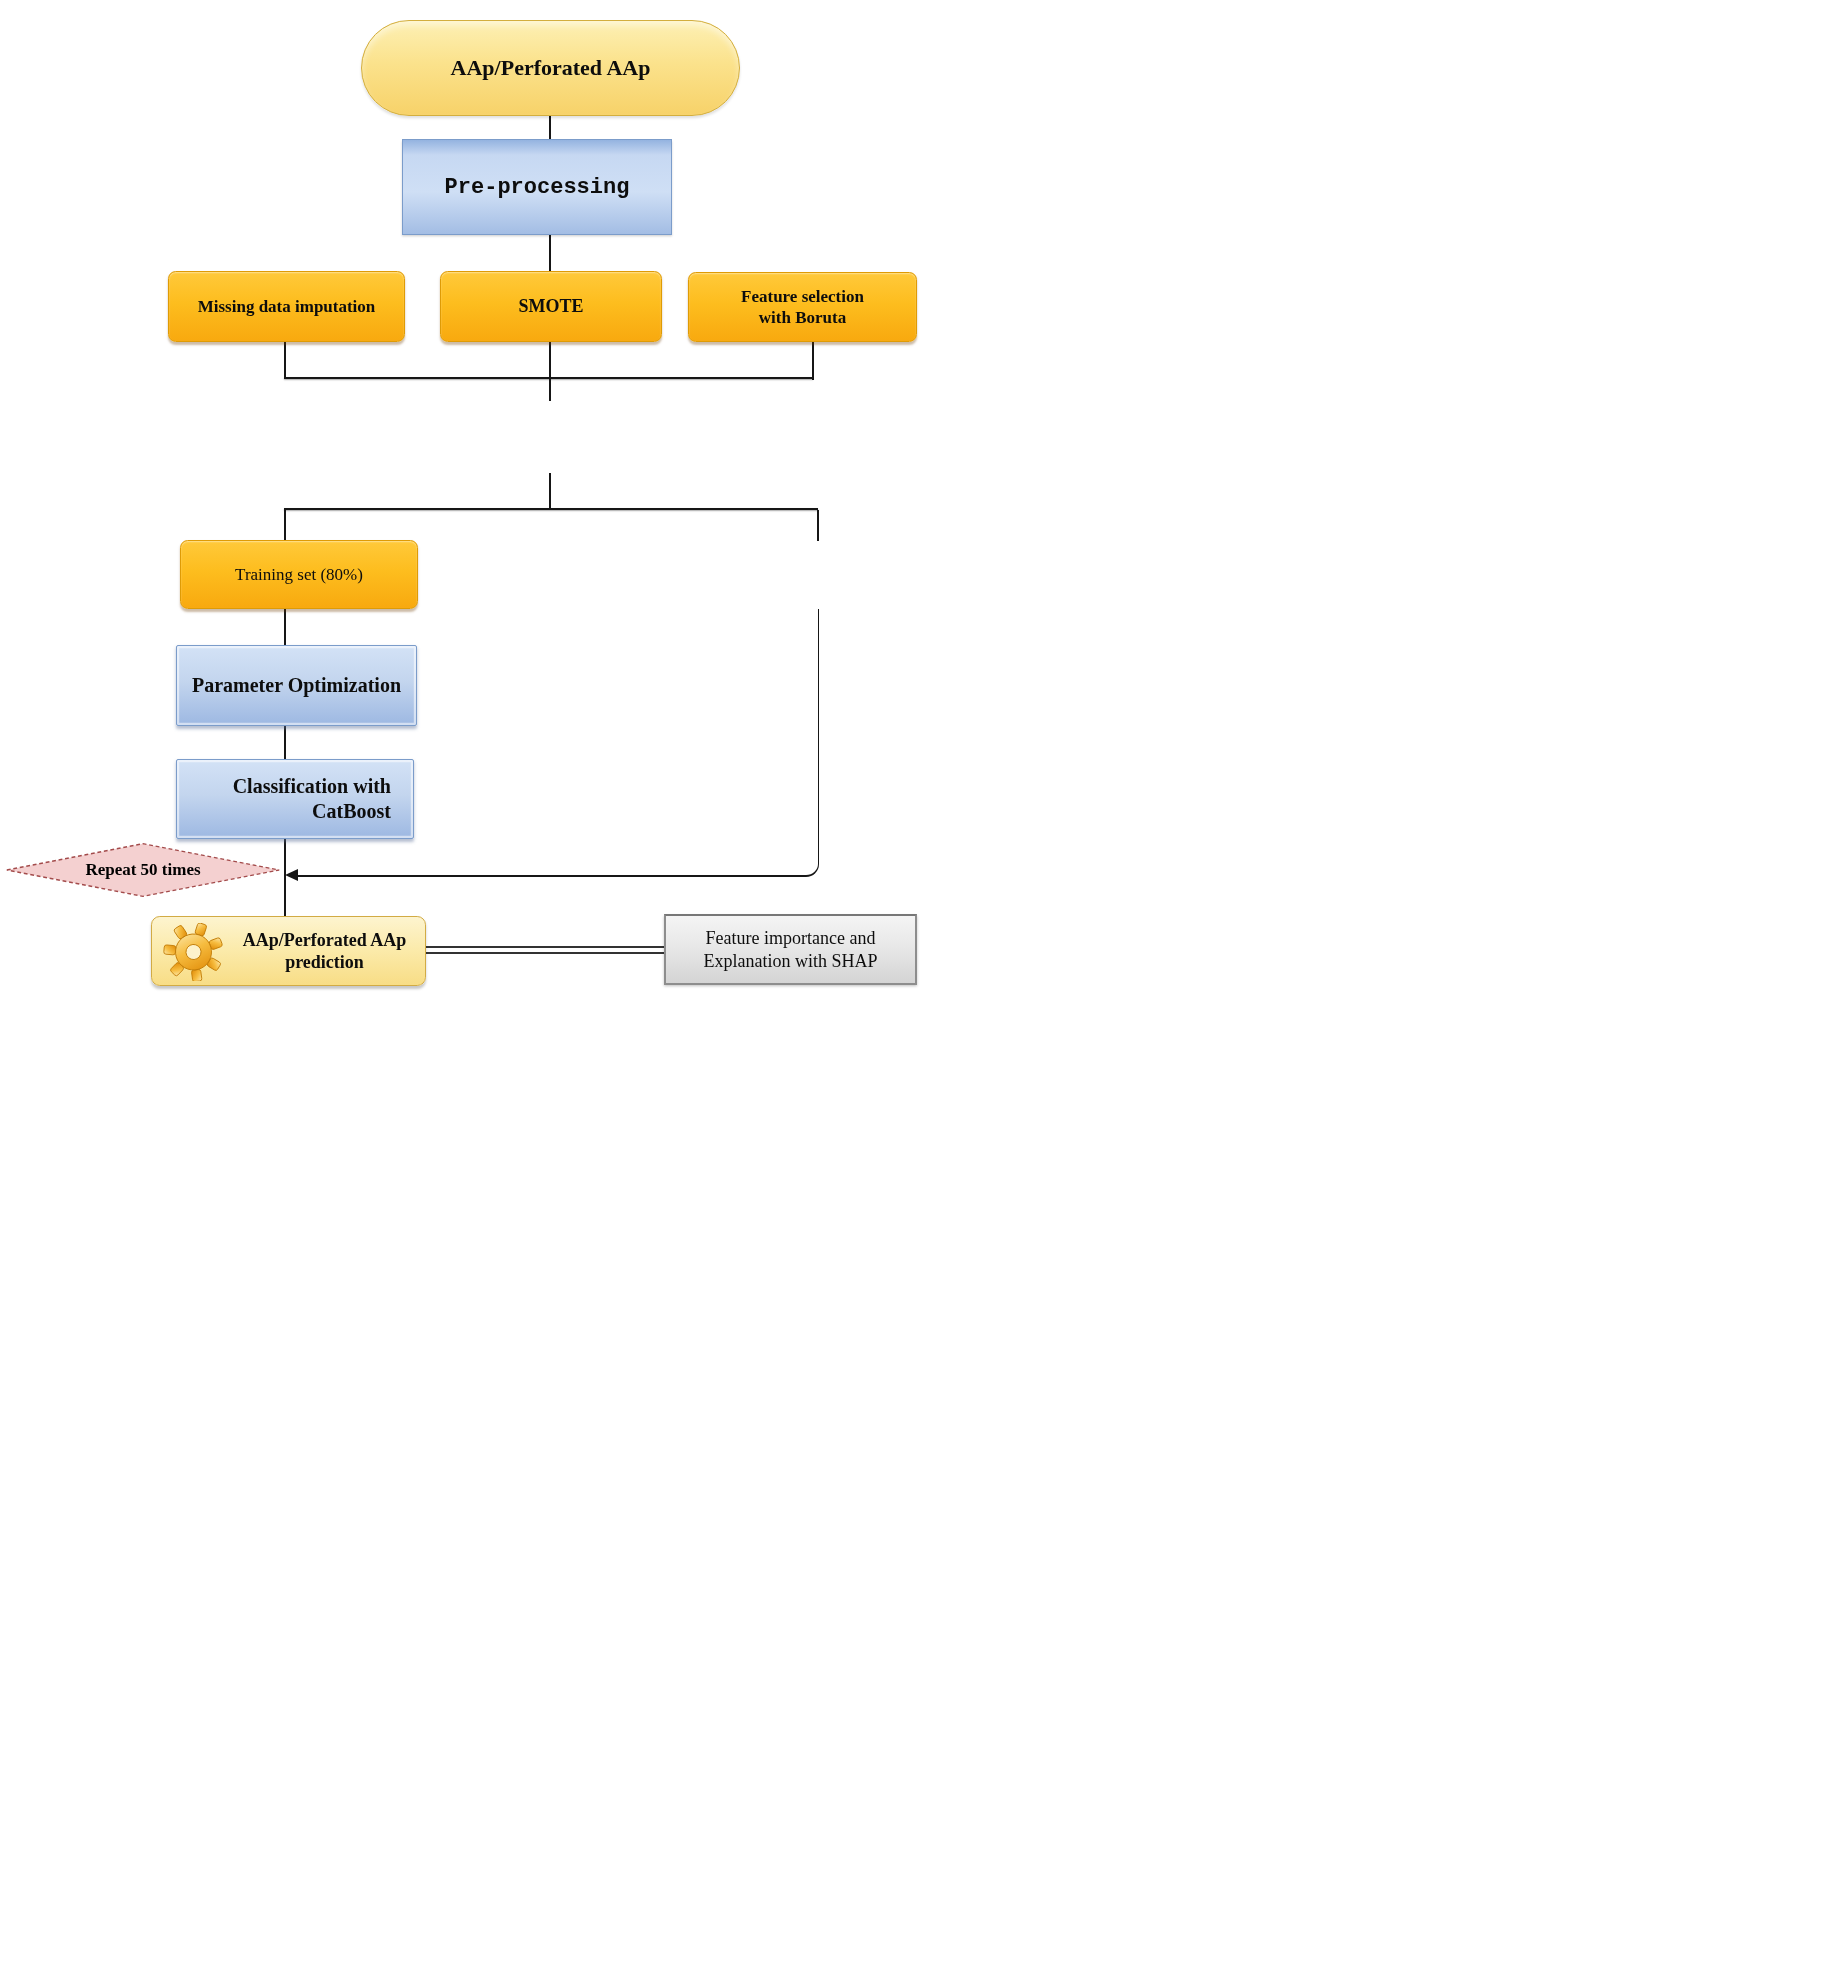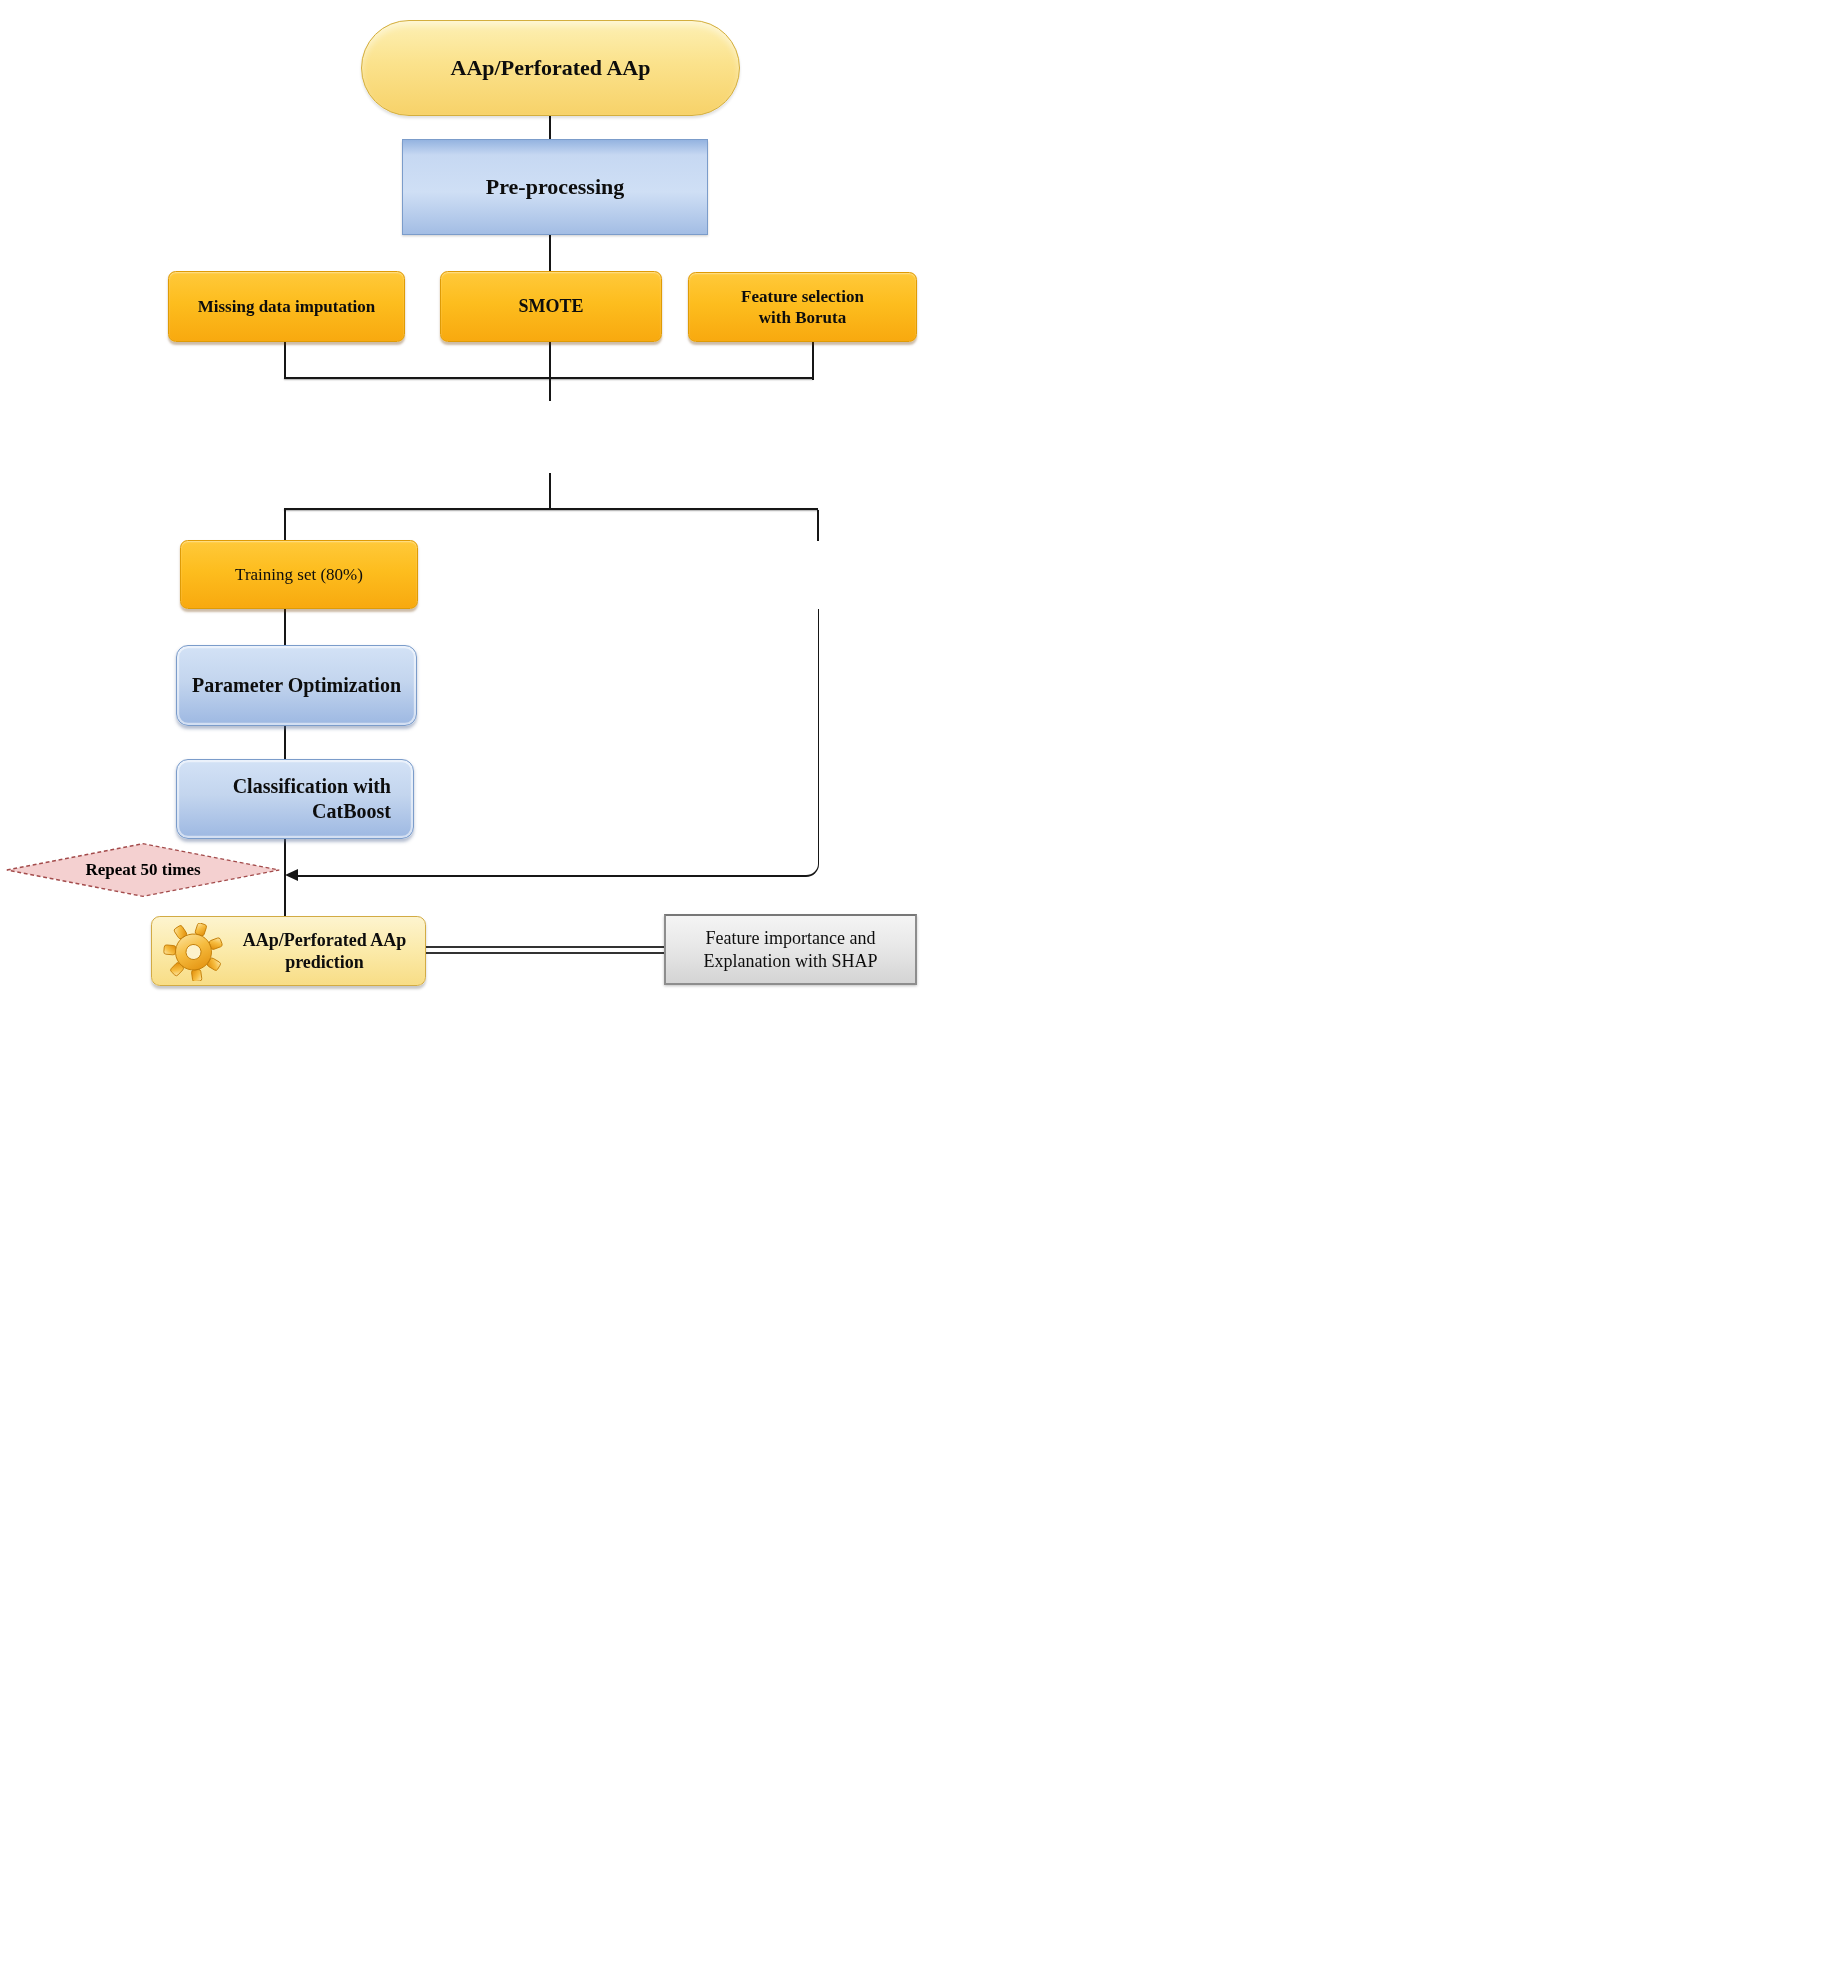--- a/index.html
+++ b/index.html
@@ -25,21 +25,21 @@
   .plain{font-weight:normal;}
 
   .rect-green{background:linear-gradient(180deg,#cfe3c1 0%,var(--greenTop) 30%,#aed69a 75%,var(--greenBottom) 100%);
               border:1.1px solid var(--greenBorder);font-size:25px;font-weight:normal;}
   .predef::before,.predef::after{content:"";position:absolute;top:0;bottom:0;width:1.1px;
               background:rgba(108,155,80,0.55);}
   .predef::before{left:26px;}
   .predef::after{right:26px;}
 
   .round-blue{background:linear-gradient(180deg,#d3e2f6 0%,#c3d5ee 45%,#9db8e2 100%);
-              border:1.1px solid var(--blueBorder);border-radius:12px;
+              border:1.1px solid var(--blueBorder);border-radius:2px;
               box-shadow:0 2.2px 3.3px rgba(90,110,150,0.45),inset 0 0 0 2.2px rgba(255,255,255,0.55);
               font-size:20px;font-weight:bold;}
 
   .rect-cream{background:linear-gradient(180deg,var(--creamTop) 0%,#fbeaa9 50%,var(--creamBottom) 100%);
               border:1.6px solid var(--creamBorder);border-radius:8.8px;
               box-shadow:0 2.2px 2.7px rgba(0,0,0,0.22);font-size:18px;font-weight:bold;}
 
   .rect-gray{background:linear-gradient(180deg,#f4f4f4 0%,#e8e8e8 45%,#d4d4d4 100%);
              border:2.2px solid var(--grayBorder);border-top-color:#777777;
              box-shadow:0 2.2px 2.7px rgba(0,0,0,0.25);font-size:18px;font-weight:normal;}
@@ -81,21 +81,21 @@
   <div class="vline" style="left:284px;top:839px;height:78px;"></div>
   <div class="lshape" style="left:292px;top:609px;width:527px;height:268px;"></div>
   <div class="arrowhead" style="left:285px;top:869px;"></div>
   <div class="dline" style="left:426px;top:946px;width:238px;"></div>
   <div class="dline" style="left:426px;top:952px;width:238px;"></div>
 
   <div class="node ellipse" style="left:361px;top:7.7px;width:379px;height:96px;">
     <span>AAp/Perforated AAp</span>
   </div>
 
-  <div class="node rect-blue" style="left:402px;top:139px;width:306px;height:96px;">
+  <div class="node rect-blue" style="left:402px;top:139px;width:270px;height:96px;font-family:Liberation Mono, monospace;">
     <span>Pre-processing</span>
   </div>
 
   <div class="node rect-orange" style="left:168px;top:271px;width:237px;height:71px;text-align:center;">
     <span>Missing data imputation</span>
   </div>
 
   <div class="node rect-orange" style="left:440px;top:271px;width:222px;height:71px;font-size:18px;">
     <span>SMOTE</span>
   </div>

